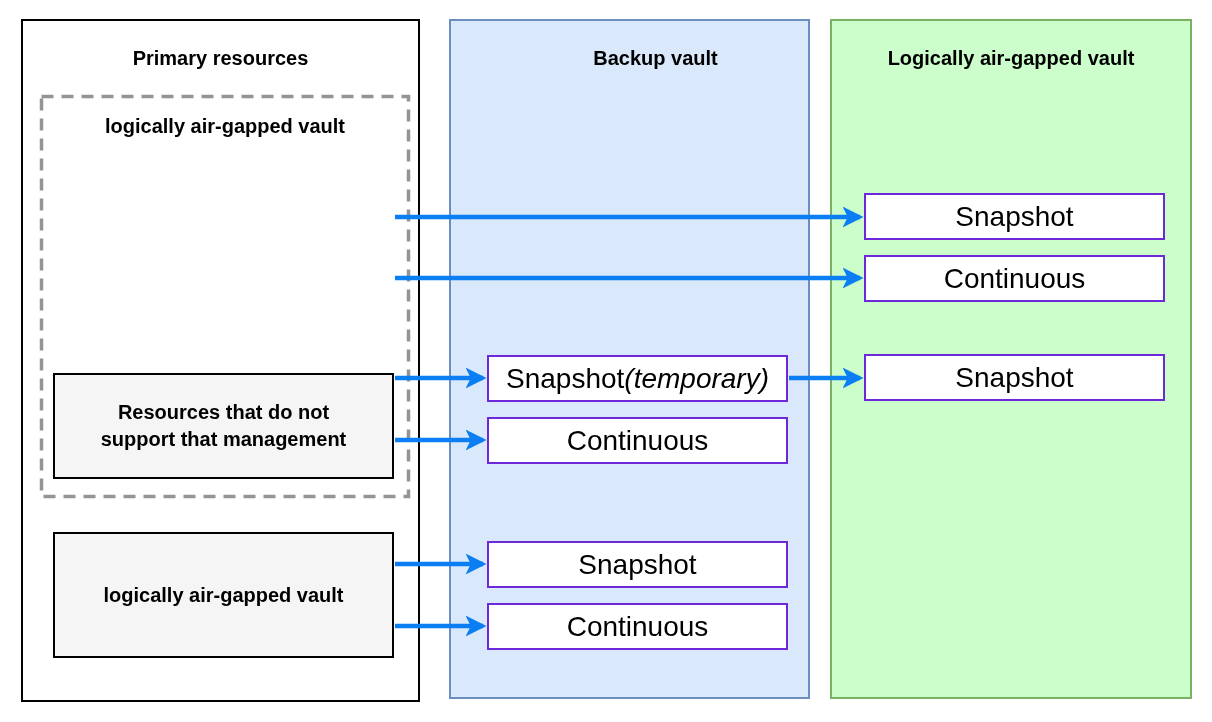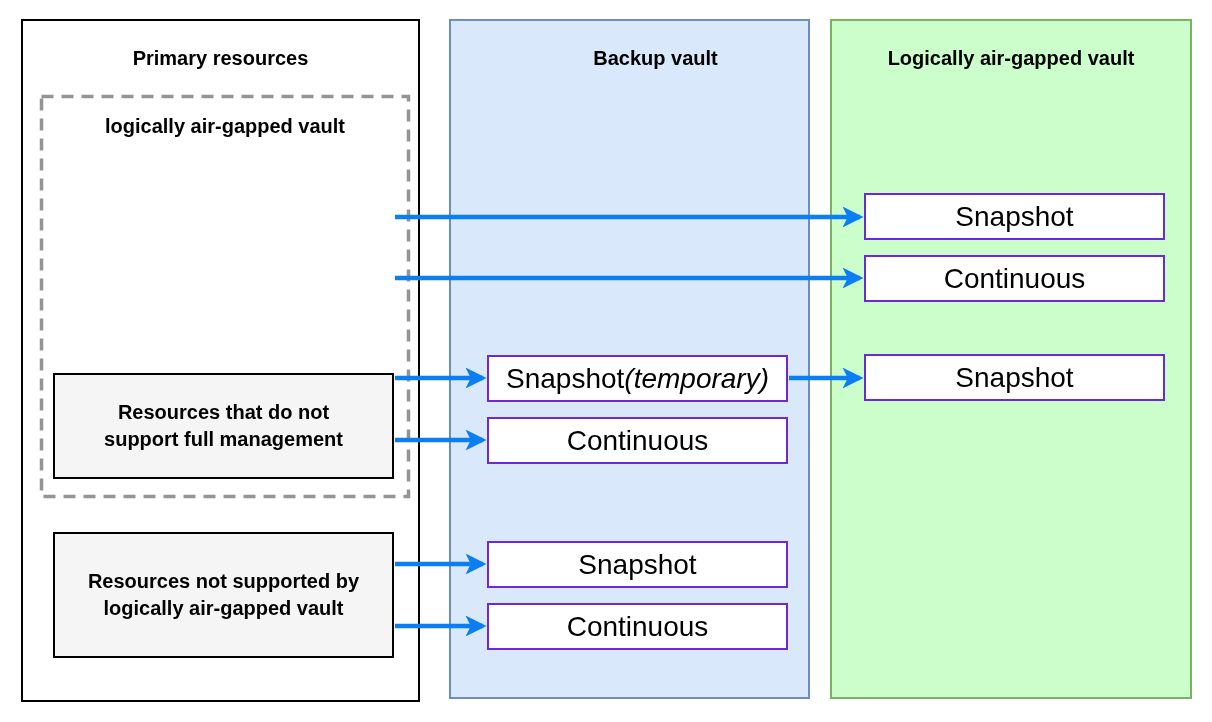--- a/index.html
+++ b/index.html
@@ -75,24 +75,23 @@
   <div class="panel-title" id="title-primary">Primary resources</div>
   <div class="panel-title" id="title-backup">Backup vault</div>
   <div class="panel-title" id="title-airgap">Logically air-gapped vault</div>
 
   <div class="group-title">
     <span class="line">logically air-gapped vault</span>
   </div>
 
   <div class="gray-box" id="box-no-full-mgmt">
     <span class="line">Resources that do not</span>
-    <span class="line">support full management</span>
+    <span class="line">support that management</span>
   </div>
   <div class="gray-box" id="box-unsupported">
-    <span class="line">Resources not supported by</span>
     <span class="line">logically air-gapped vault</span>
   </div>
 
   <div class="white-box" id="bv-snapshot-temp">
     <span>Snapshot</span>
     <span class="italic-suffix">(temporary)</span>
   </div>
   <div class="white-box" id="bv-continuous-1">Continuous</div>
   <div class="white-box" id="bv-snapshot-2">Snapshot</div>
   <div class="white-box" id="bv-continuous-2">Continuous</div>

